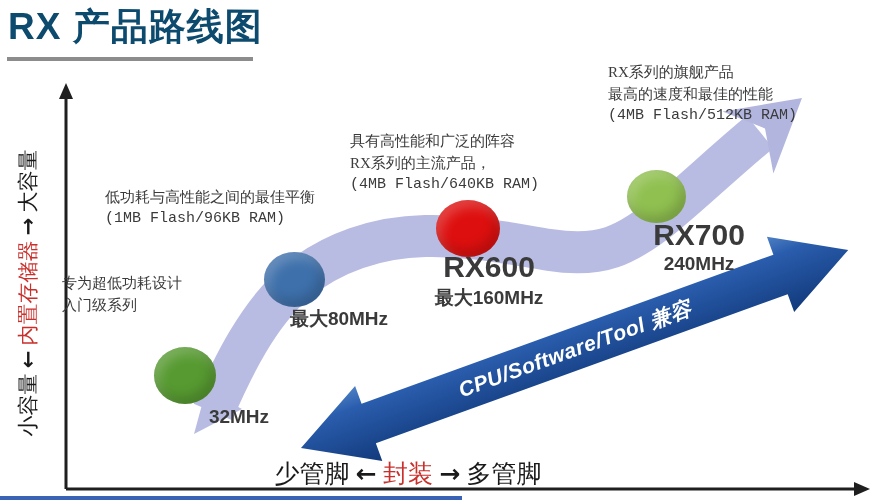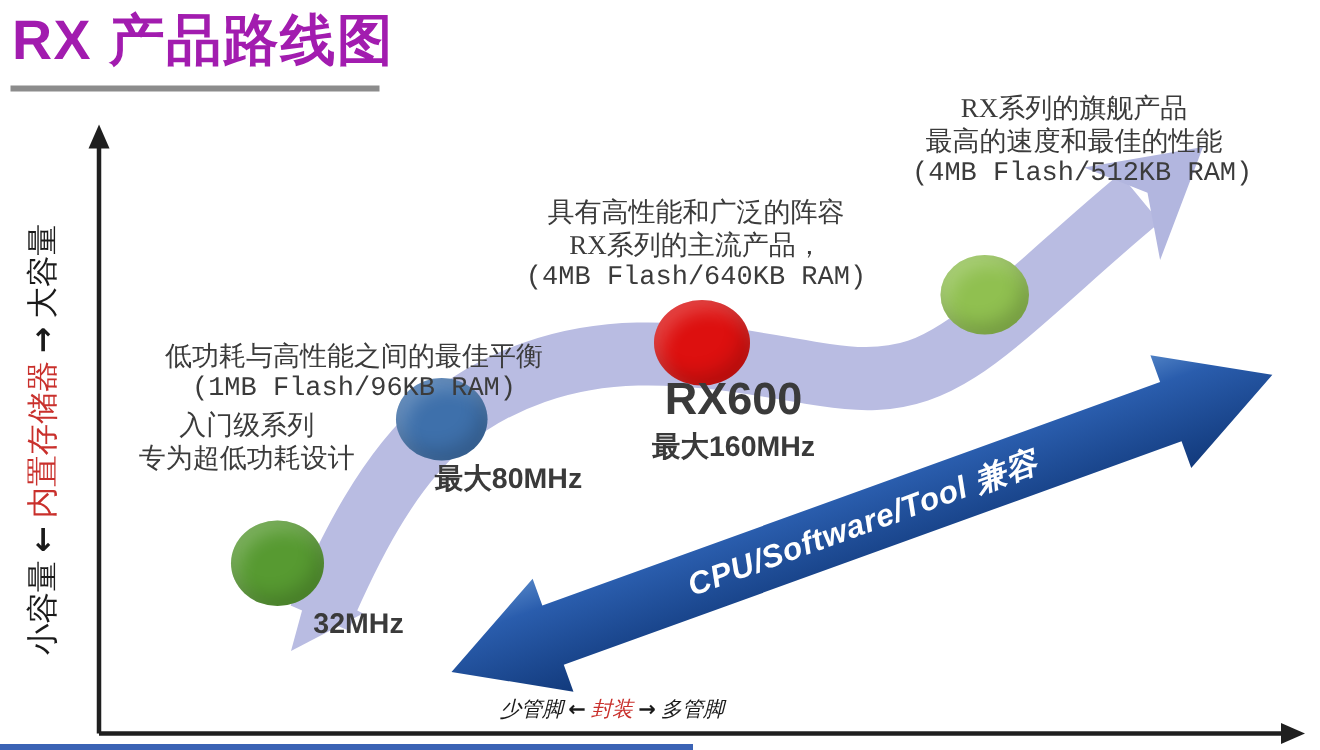--- a/index.html
+++ b/index.html
@@ -2,21 +2,21 @@
 <html><head>
 <meta charset="utf-8">
 <style>
   html,body{margin:0;padding:0;background:#fff;}
   .slide{
     position:relative;width:880px;height:500px;background:#ffffff;overflow:hidden;
     font-family:"Liberation Sans",sans-serif;
   }
   .title{
     position:absolute;left:8px;top:2px;font-size:37px;font-weight:bold;
-    color:#a21caf;letter-spacing:1px;white-space:nowrap;
+    color:#0c4a6e;letter-spacing:1px;white-space:nowrap;
   }
   .title-underline{position:absolute;left:7px;top:57px;width:246px;height:4px;background:#8c8c8c;}
   .footer-bar{position:absolute;left:0;bottom:0;width:462px;height:4px;background:#3b63b5;}
 
   svg.layer{position:absolute;left:0;top:0;z-index:1;}
 
   .circle{
     position:absolute;border-radius:50%;z-index:2;
     box-shadow:inset -5px -7px 12px rgba(0,0,0,.18), inset 5px 7px 12px rgba(255,255,255,.22);
   }
@@ -27,45 +27,45 @@
 
   .prod{position:absolute;z-index:3;text-align:center;color:#3a3a3a;}
   .prod .name{font-size:30px;font-weight:bold;line-height:30px;}
   .prod .speed{font-size:19px;font-weight:bold;margin-top:3px;}
   .p100{left:178px;top:403px;width:122px;}
   .p200{left:278px;top:303px;width:122px;}
   .p600{left:426px;top:252px;width:126px;}
   .p700{left:634px;top:220px;width:130px;}
 
   .annotation{
-    position:absolute;z-index:3;text-align:center;color:#3b3b3b;
-    font-family:"Liberation Serif",serif;font-size:18px;line-height:22px;white-space:nowrap;
+    position:absolute;z-index:3;text-align:left;color:#3b3b3b;
+    font-family:"Liberation Serif",serif;font-size:15px;line-height:22px;white-space:nowrap;
   }
   .annotation .mem{font-family:Liberation Mono, monospace;}
   .a100{left:62px;top:272px;width:205px;}
-  .a200{left:105px;top:186px;width:262px;margin-top:40px;}
+  .a200{left:105px;top:186px;width:262px;}
   .a600{left:350px;top:130px;width:228px;}
   .a700{left:608px;top:61px;width:216px;}
 
   .compat-label{
     position:absolute;left:575px;top:349px;z-index:3;
     transform:translate(-50%,-50%) rotate(-19.9deg);
     color:#ffffff;font-weight:bold;font-style:italic;font-size:21px;
     letter-spacing:.5px;white-space:nowrap;
   }
 
   .y-axis-label{
     position:absolute;left:28px;top:293px;z-index:3;
     transform:translate(-50%,-50%) rotate(-90deg);
     font-family:"Liberation Serif",serif;font-size:21px;color:#1a1a1a;white-space:nowrap;
   }
   .x-axis-label{
     position:absolute;left:408px;top:473px;z-index:3;
     transform:translate(-50%,-50%);
-    font-family:"Liberation Serif",serif;font-size:14px;color:#1a1a1a;white-space:nowrap;font-style:italic;
+    font-family:"Liberation Serif",serif;font-size:25px;color:#1a1a1a;white-space:nowrap;
   }
   .emph{color:#c9302c;}
   .ax-arrow{font-weight:bold;font-family:"DejaVu Sans",sans-serif;}
 </style>
 </head>
 <body>
 
 <div class="slide">
 
   <div class="title">RX 产品路线图</div>
@@ -102,24 +102,28 @@
   <div class="prod p100">
     <div class="speed">32MHz</div>
   </div>
   <div class="prod p200">
     <div class="speed">最大80MHz</div>
   </div>
   <div class="prod p600">
     <div class="name">RX600</div>
     <div class="speed">最大160MHz</div>
   </div>
+  <div class="prod p700">
+    <div class="name">RX700</div>
+    <div class="speed">240MHz</div>
+  </div>
 
   <div class="annotation a100">
+    <div>专为超低功耗设计</div>
     <div>入门级系列</div>
-    <div>专为超低功耗设计</div>
   </div>
   <div class="annotation a200">
     <div>低功耗与高性能之间的最佳平衡</div>
     <div class="mem">(1MB Flash/96KB RAM)</div>
   </div>
   <div class="annotation a600">
     <div>具有高性能和广泛的阵容</div>
     <div>RX系列的主流产品，</div>
     <div class="mem">(4MB Flash/640KB RAM)</div>
   </div>

